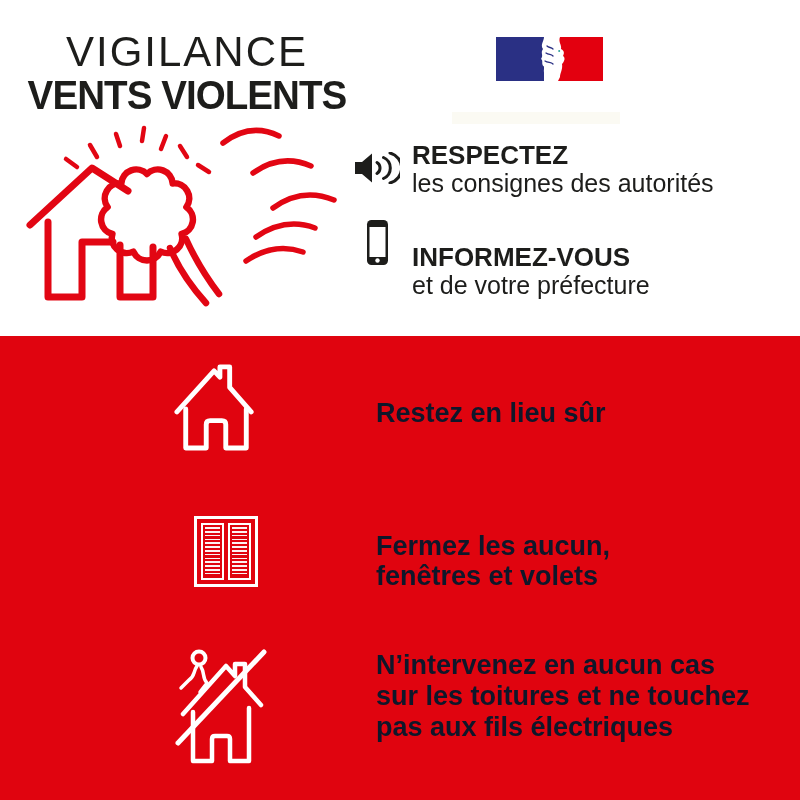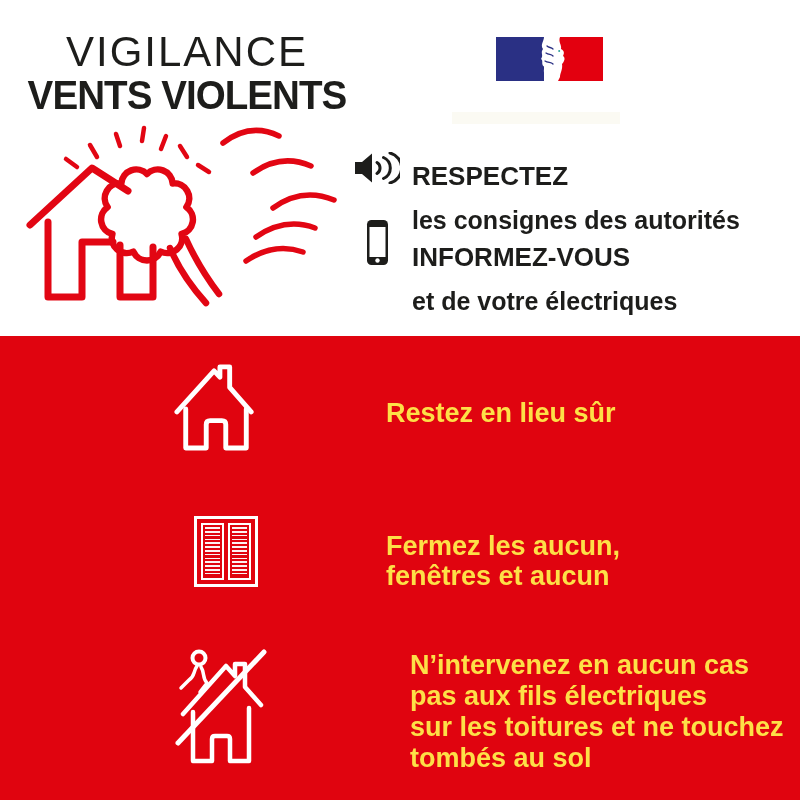--- a/index.html
+++ b/index.html
@@ -16,26 +16,26 @@
   .flag svg{display:block;width:100%;height:100%;}
   .flag-caption{position:absolute;left:452px;top:112px;width:168px;height:12px;
                 background:#f8f5ea;opacity:.55;}
   
   .illus{position:absolute;left:10px;top:115px;width:340px;height:210px;}
   .illus svg{display:block;width:100%;height:100%;}
   
   .adv-icon{position:absolute;}
   .adv-text{position:absolute;left:412px;}
   .adv-text .t{font-size:26px;font-weight:800;line-height:28px;white-space:nowrap;}
-  .adv-text .s{font-size:25px;font-weight:700;line-height:29px;white-space:nowrap;margin-top:16px;}
+  .adv-text .s{font-size:25px;font-weight:400;line-height:29px;white-space:nowrap;}
   
   .red{position:absolute;left:0;top:336px;width:800px;height:464px;background:#e0040f;}
   .inst-icon{position:absolute;}
   .inst-icon svg{display:block;width:100%;height:100%;}
-  .inst-text{position:absolute;left:386px;color:#fde047;font-weight:700;font-size:27px;white-space:nowrap;}
+  .inst-text{position:absolute;left:376px;color:#0f172a;font-weight:700;font-size:27px;white-space:nowrap;}
   .shutter{position:absolute;left:194px;top:516px;width:64px;height:71px;
            border:3px solid #fff;box-sizing:border-box;display:flex;gap:4px;padding:4px;}
   .shutter .panel{flex:1;border:2.5px solid #fff;box-sizing:border-box;padding:2px 2px;
     background:repeating-linear-gradient(to bottom,rgba(255,255,255,0) 0 2.2px,rgba(255,255,255,.95) 2.2px 3.8px);
     background-clip:content-box;}
 </style>
 </head>
 <body>
 
 <div class="poster">
@@ -78,68 +78,67 @@
       <path d="M236 146 Q264 127 293 137" stroke-width="5.5"></path>
     </svg>
   </div>
 
   <div class="adv-icon" style="left:354px;top:152px;width:46px;height:32px;">
     <svg viewBox="0 0 46 32" width="46" height="32">
       <path d="M1 10 H8 L18 1.5 V30.5 L8 22 H1 Z" fill="#1d1d1b"></path>
       <path d="M23 10.5 a6.5 6.5 0 0 1 0 11 M29.5 5.5 a11.5 11.5 0 0 1 0 21 M36 1 a15.5 15.5 0 0 1 0 30" stroke="#1d1d1b" stroke-width="3" fill="none" stroke-linecap="round"></path>
     </svg>
   </div>
-  <div class="adv-text" style="top:162px;">
+  <div class="adv-text" style="top:141px;">
     <div class="t">RESPECTEZ</div>
     <div class="s">les consignes des autorités</div>
   </div>
 
   <div class="adv-icon" style="left:366px;top:219px;width:23px;height:47px;">
     <svg viewBox="0 0 23 47" width="23" height="47">
       <rect x="1" y="1" width="21" height="45" rx="4.5" fill="#1d1d1b"></rect>
       <rect x="3.5" y="8" width="16" height="30" fill="#ffffff"></rect>
       <circle cx="11.5" cy="41.5" r="2.2" fill="#ffffff"></circle>
     </svg>
   </div>
   <div class="adv-text" style="top:243px;">
     <div class="t">INFORMEZ-VOUS</div>
-    <div class="s">et de votre électriques</div>
+    <div class="s">et de votre préfecture</div>
   </div>
 
   <div class="red">
 
     <div class="inst-icon" style="left:174px;top:23px;width:84px;height:94px;">
       <svg viewBox="0 0 86 94" fill="none" stroke="#ffffff" stroke-width="5" stroke-linecap="round" stroke-linejoin="round">
         <path d="M3 53 L41 11 L47 17.5 L47 7 L57 7 L57 28 L79 53"></path>
         <path d="M12 50 V90 H33 V66 Q33 62 37 62 H49 Q53 62 53 66 V90 H74 V50"></path>
       </svg>
     </div>
     <div class="inst-text" style="top:62px;line-height:30px;">
       <div>Restez en lieu sûr</div>
     </div>
 
     <div class="inst-text" style="top:195px;line-height:30px;">
       <div>Fermez les aucun,</div>
-      <div>fenêtres et aucun</div>
+      <div>fenêtres et volets</div>
     </div>
 
     <div class="inst-icon" style="left:171px;top:306px;width:102px;height:129px;">
       <svg viewBox="0 0 102 129" fill="none" stroke="#ffffff" stroke-linecap="round" stroke-linejoin="round">
         <path d="M12 72 L55 24 L64 34 L64 22 L74 22 L74 45 L90 63" stroke-width="4.5"></path>
         <path d="M22 70 V119 H41 V97 Q41 94 44 94 H56 Q59 94 59 97 V119 H78 V66" stroke-width="4.5"></path>
         <circle cx="28" cy="16" r="6.5" stroke-width="4"></circle>
         <path d="M26 24 C22 30 24 34 18 38 M30 25 C34 31 31 36 36 41 M18 38 L10 46 M36 41 L29 50" stroke-width="3.5"></path>
         <path d="M93 10 L7 101" stroke-width="5"></path>
       </svg>
     </div>
-    <div class="inst-text" style="top:314px;line-height:31px;margin-left:24px;">
+    <div class="inst-text" style="top:314px;line-height:31px;">
       <div>N’intervenez en aucun cas</div>
+      <div>sur les toitures et ne touchez</div>
       <div>pas aux fils électriques</div>
-      <div>sur les toitures et ne touchez</div>
-      <div>tombés au sol</div>
     </div>
   </div>
 
   <div class="shutter">
     <div class="panel"></div>
     <div class="panel"></div>
   </div>
 
 </div>
 

